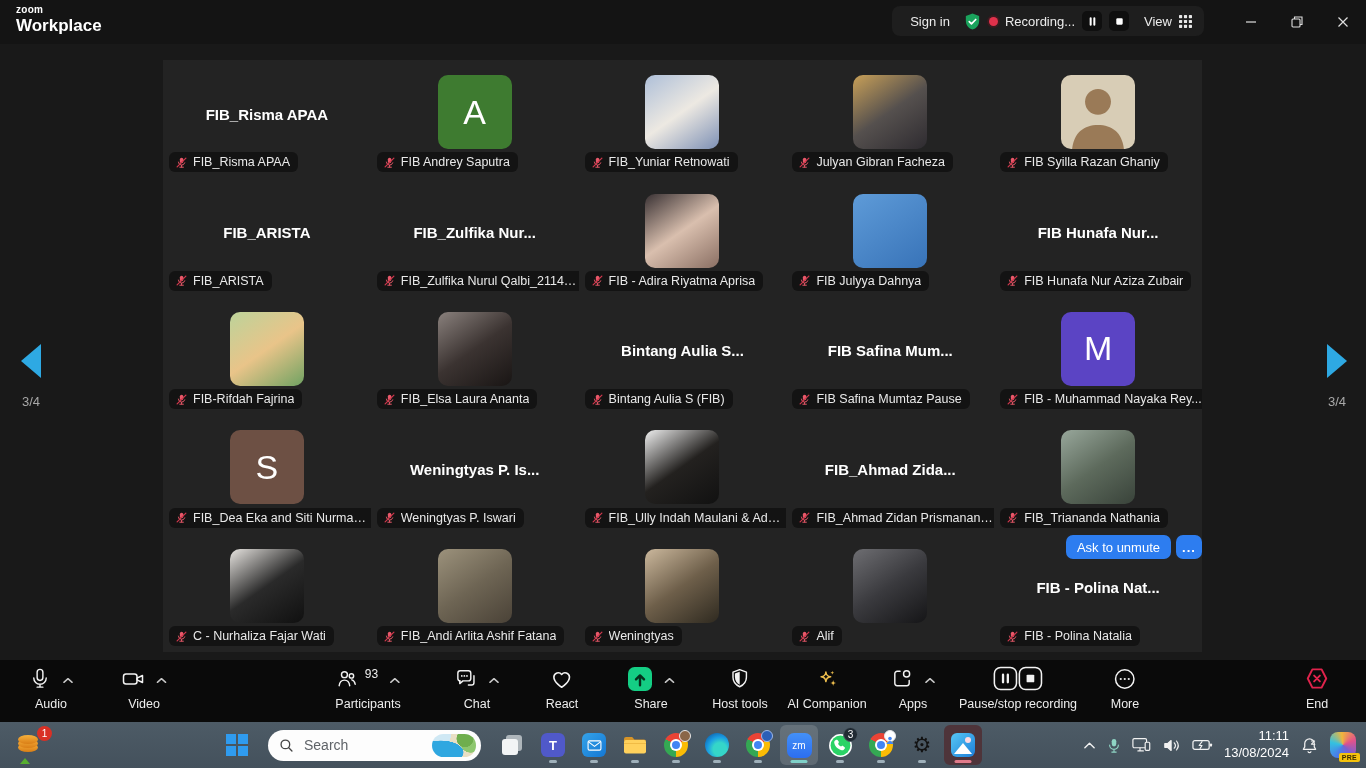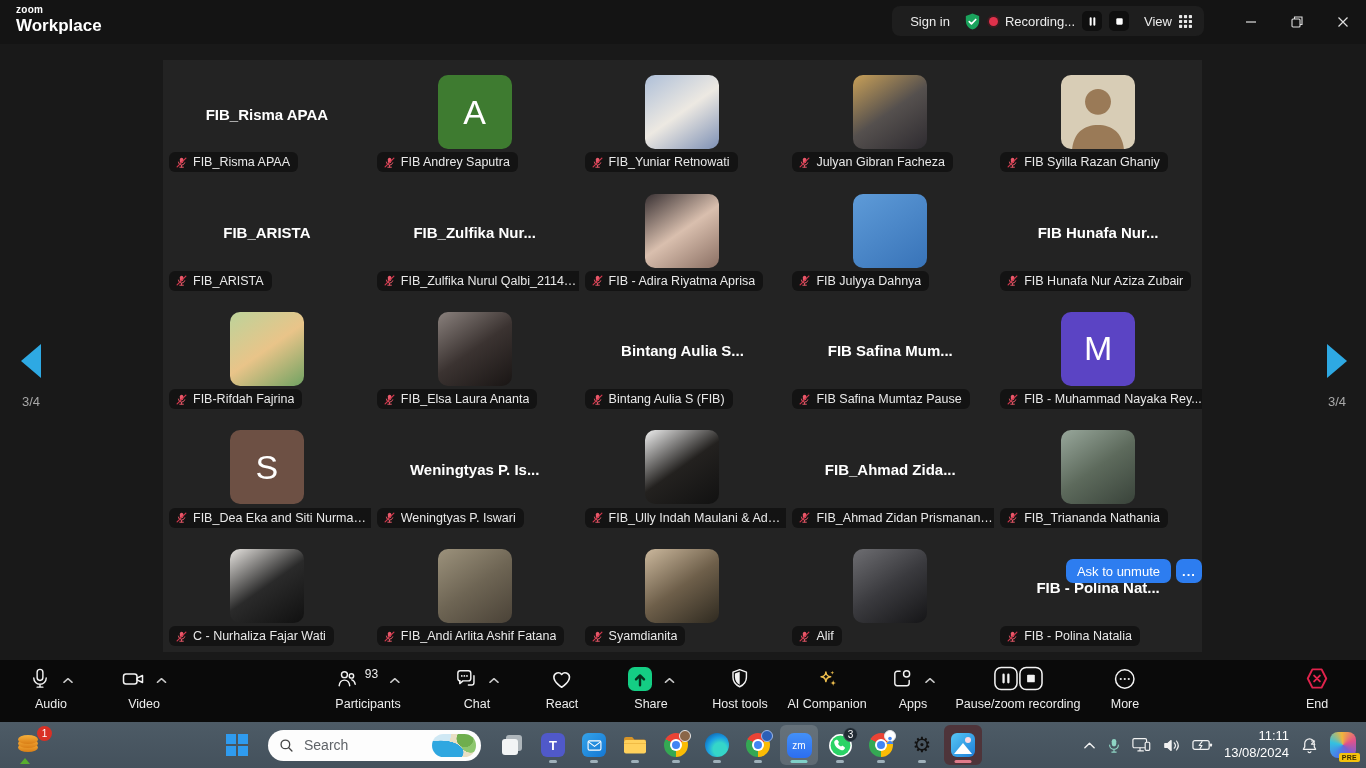--- a/index.html
+++ b/index.html
@@ -32,21 +32,21 @@
   .plate-mic{flex:0 0 auto;display:flex;}
   .plate-name{font-size:12.5px;color:#e9e9e9;white-space:nowrap;overflow:hidden;text-overflow:ellipsis;}
   .pager{position:absolute;top:300px;width:46px;text-align:center;}
   .pager-left{left:8px;}
   .pager-right{right:6px;}
   .tri{width:0;height:0;margin:0 auto;border-top:17px solid transparent;border-bottom:17px solid transparent;}
   .tri-left{border-right:20px solid #2ea9e3;}
   .tri-right{border-left:20px solid #2ea9e3;}
   .pagenum{margin-top:16px;font-size:13px;color:#a8a8a8;}
   .ask-popover{position:absolute;top:491px;right:164px;display:flex;gap:5px;}
-  .askbtn,.askmore{border:none;background:#2d7df0;color:#fff;font-size:13px;font-family:inherit;border-radius:7px;padding:4px 11px;height:24px;line-height:1;margin-top:24px;}
+  .askbtn,.askmore{border:none;background:#2d7df0;color:#fff;font-size:13px;font-family:inherit;border-radius:7px;padding:4px 11px;height:24px;line-height:1;}
   .askmore{width:26px;padding:0;font-weight:700;letter-spacing:1px;}
 
   
   .toolbar{position:absolute;left:0;top:660px;width:1366px;height:62px;background:#0a0a0a;}
   .tbtn{position:absolute;top:7px;transform:translateX(-50%);display:flex;flex-direction:column;align-items:center;color:#ededed;}
   .ticon-row{height:27px;display:flex;align-items:center;}
   .tlabel{font-size:12.5px;margin-top:3px;white-space:nowrap;text-align:center;}
   .tbadge{font-size:12px;margin-left:6px;align-self:flex-start;margin-top:0;}
   .tcaret{margin-left:11px;display:flex;}
   .tbtn:nth-child(1){left:51px}.tbtn:nth-child(2){left:144px}.tbtn:nth-child(3){left:368px}
@@ -520,21 +520,21 @@
           <div class="plate">
             <span class="plate-mic">
               <svg viewBox="0 0 16 16" width="13" height="13">
                 <rect x="6" y="2" width="4.2" height="7" rx="2.1" fill="#e8596a"></rect>
                 <g fill="none" stroke="#e8596a" stroke-width="1.2" stroke-linecap="round">
                   <path d="M4.2 7.5a4 4 0 0 0 7.8.9M8.1 11.6v1.9M5.9 13.8h4.4"></path>
                 </g>
                 <path d="M2.6 13.4 13.4 2.6" stroke="#d2374d" stroke-width="1.5" stroke-linecap="round"></path>
               </svg>
             </span>
-            <span class="plate-name">Syamdianita</span>
+            <span class="plate-name">Weningtyas</span>
           </div>
         </div>
         <div class="tile">
           <div class="avatar photo" style="background: linear-gradient(145deg, rgb(110, 110, 114), rgb(58, 58, 62), rgb(21, 21, 23));"></div>
           <div class="plate">
             <span class="plate-mic">
               <svg viewBox="0 0 16 16" width="13" height="13">
                 <rect x="6" y="2" width="4.2" height="7" rx="2.1" fill="#e8596a"></rect>
                 <g fill="none" stroke="#e8596a" stroke-width="1.2" stroke-linecap="round">
                   <path d="M4.2 7.5a4 4 0 0 0 7.8.9M8.1 11.6v1.9M5.9 13.8h4.4"></path>
@@ -693,21 +693,21 @@
       </div>
       <div class="tbtn">
         <div class="ticon-row">
           <span class="ticon"><svg viewBox="0 0 52 26" width="50" height="25" fill="none" stroke="#f2f2f2" stroke-width="1.6">
               <rect x="1.5" y="1.5" width="23" height="23" rx="6.5"></rect>
               <rect x="27.5" y="1.5" width="23" height="23" rx="6.5"></rect>
               <path d="M10.5 9v8M15.5 9v8" stroke-width="2.4" stroke-linecap="round"></path>
               <rect x="35" y="9" width="8" height="8" rx="1" fill="#f2f2f2" stroke="none"></rect>
             </svg></span>
         </div>
-        <span class="tlabel">Pause/zoom recording</span>
+        <span class="tlabel">Pause/stop recording</span>
       </div>
       <div class="tbtn">
         <div class="ticon-row">
           <span class="ticon"><svg viewBox="0 0 24 24" width="24" height="24" fill="none" stroke="#f2f2f2" stroke-width="1.5">
               <circle cx="12" cy="12" r="9.2"></circle>
               <circle cx="8" cy="12" r="1.1" fill="#f2f2f2" stroke="none"></circle>
               <circle cx="12" cy="12" r="1.1" fill="#f2f2f2" stroke="none"></circle>
               <circle cx="16" cy="12" r="1.1" fill="#f2f2f2" stroke="none"></circle>
             </svg></span>
         </div>

